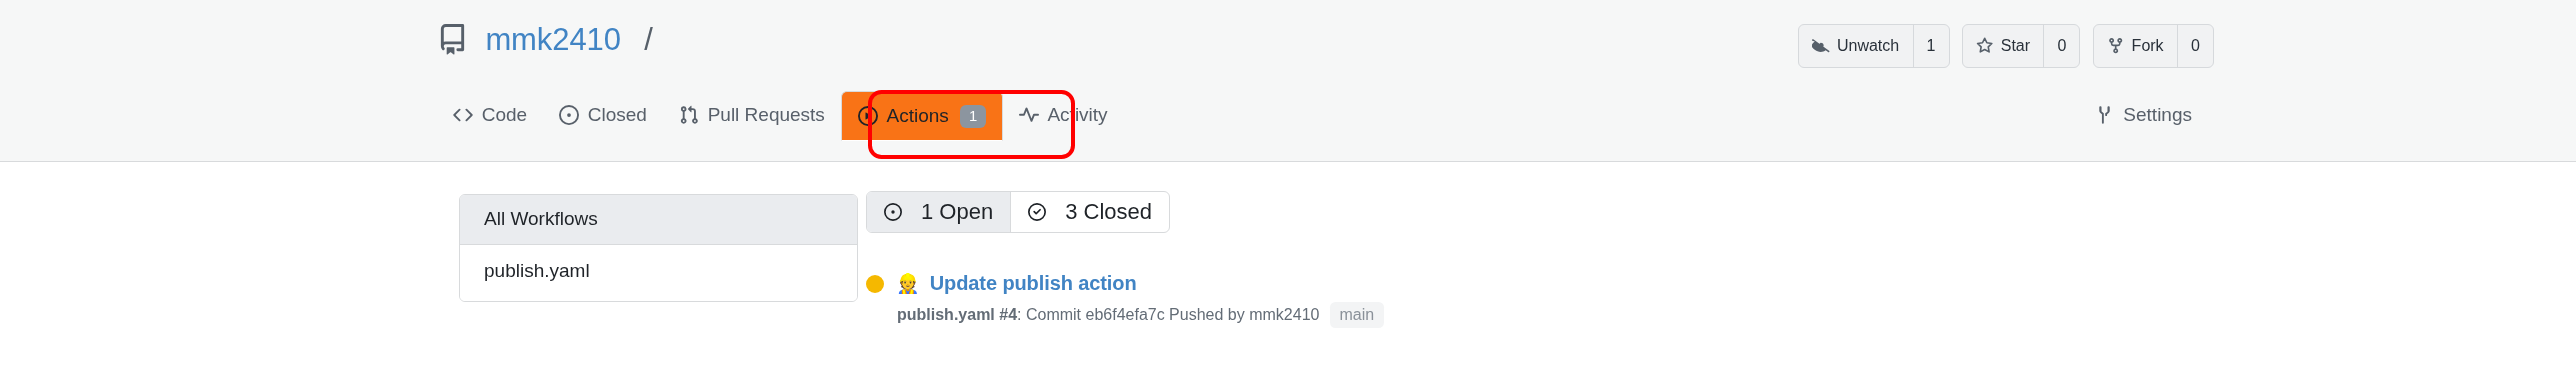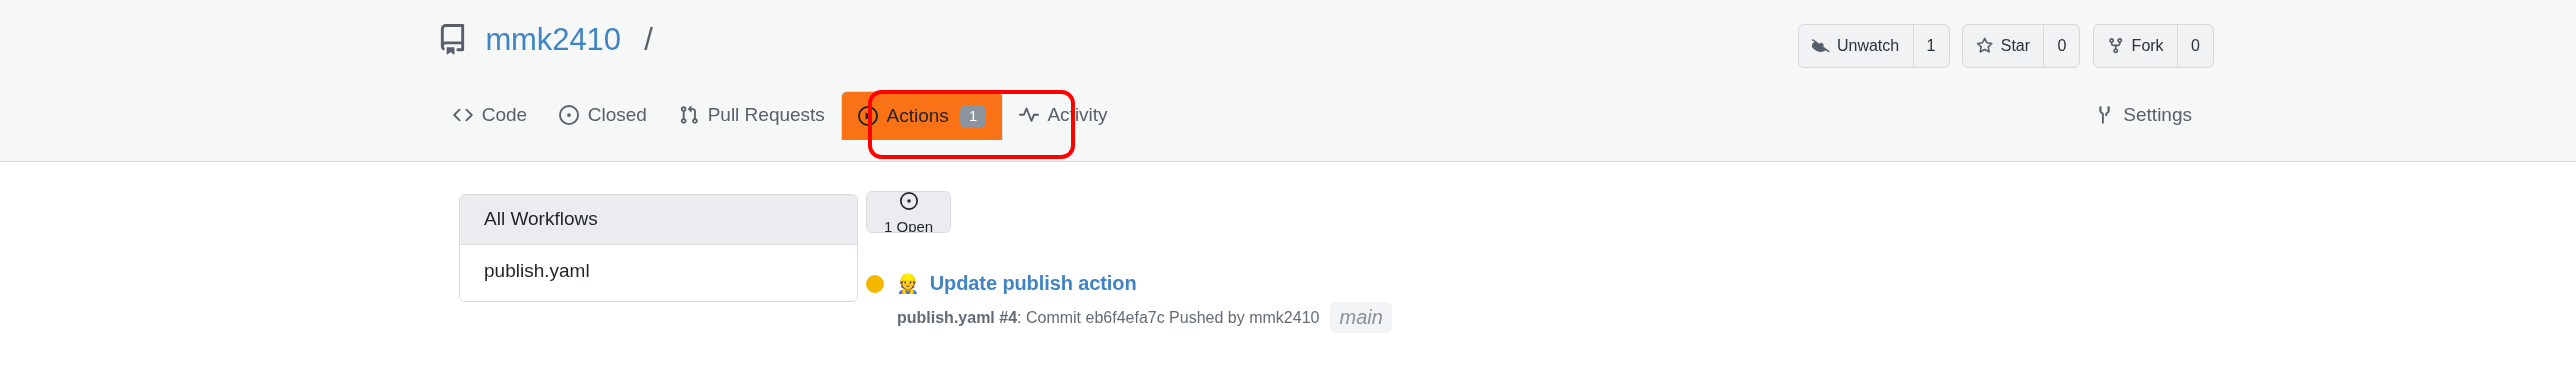--- a/index.html
+++ b/index.html
@@ -120,24 +120,23 @@
   
   .main-col { position: absolute; left: 866px; top: 0; right: 402px; }
 
   .filter-tabs {
     position: absolute; left: 0; top: 29px;
     display: flex; align-items: stretch;
     border: 1.3px solid #d8dadc; border-radius: 6px; overflow: hidden;
     height: 42px; background: #ffffff;
   }
   .filter-tab {
-    display: flex; align-items: center; gap: 8px;
-    padding: 0 17px; font-size: 15px; color: #1f2328;
+    display: flex; align-items: center; gap: 19px;
+    padding: 0 17px; font-size: 22px; color: #1f2328;
     border-right: 1.3px solid #d8dadc;
-    flex-direction: column;
   }
   .filter-tab:last-child { border-right: none; }
   .filter-tab.active { background: #eaecef; }
   .filter-ico { width: 18px; height: 18px; display: block; color: #1f2328; flex: none; }
 
   
   .run-row { position: absolute; left: 0; top: 110px; right: 0; }
   .run-line1 { display: flex; align-items: center; gap: 0; }
   .status-dot {
     width: 18px; height: 18px; border-radius: 50%;
@@ -150,21 +149,21 @@
   }
   .run-line2 {
     margin-top: 7.4px; margin-left: 31px;
     display: flex; align-items: center; gap: 0;
     font-size: 16px; color: #636c76;
   }
   .run-meta-strong { color: #636c76; font-weight: 700; }
   .branch-pill {
     margin-left: 10.7px; padding: 3.4px 9.4px 4.7px;
     background: #f3f4f5; border-radius: 5.4px;
-    font-size: 20px; color: #8a9199; font-style: italic;
+    font-size: 16px; color: #8a9199;
   }
 </style>
 </head>
 <body>
 
 <div class="page">
 
   <div class="header-band"></div>
 
   <div class="repo-title">
@@ -297,20 +296,28 @@
 
       <div class="filter-tabs">
         <div class="filter-tab active">
           <span>
             <svg class="filter-ico" viewBox="0 0 16 16" fill="currentColor" aria-hidden="true">
               <path d="M8 9.5a1.5 1.5 0 1 0 0-3 1.5 1.5 0 0 0 0 3Z"></path>
               <path d="M8 0a8 8 0 1 1 0 16A8 8 0 0 1 8 0ZM1.5 8a6.5 6.5 0 1 0 13 0 6.5 6.5 0 0 0-13 0Z"></path>
             </svg>
           </span>
           <span>1 Open</span>
+        </div>
+        <div class="filter-tab">
+          <span>
+            <svg class="filter-ico" viewBox="0 0 16 16" fill="currentColor" aria-hidden="true">
+              <path d="M8 0a8 8 0 1 1 0 16A8 8 0 0 1 8 0ZM1.5 8a6.5 6.5 0 1 0 13 0 6.5 6.5 0 0 0-13 0Zm9.78-2.53a.75.75 0 0 1 0 1.06l-3.5 3.5a.75.75 0 0 1-1.06 0l-1.75-1.75a.75.75 0 1 1 1.06-1.06l1.22 1.22 2.97-2.97a.75.75 0 0 1 1.06 0Z"></path>
+            </svg>
+          </span>
+          <span>3 Closed</span>
         </div>
       </div>
 
       <div class="run-row">
         <div class="run-line1">
           <span class="status-dot" style="background: rgb(245, 184, 0);"></span>
           <span class="run-emoji">👷</span>
           <a class="run-title" href="#">Update publish action</a>
         </div>
         <div class="run-line2">

